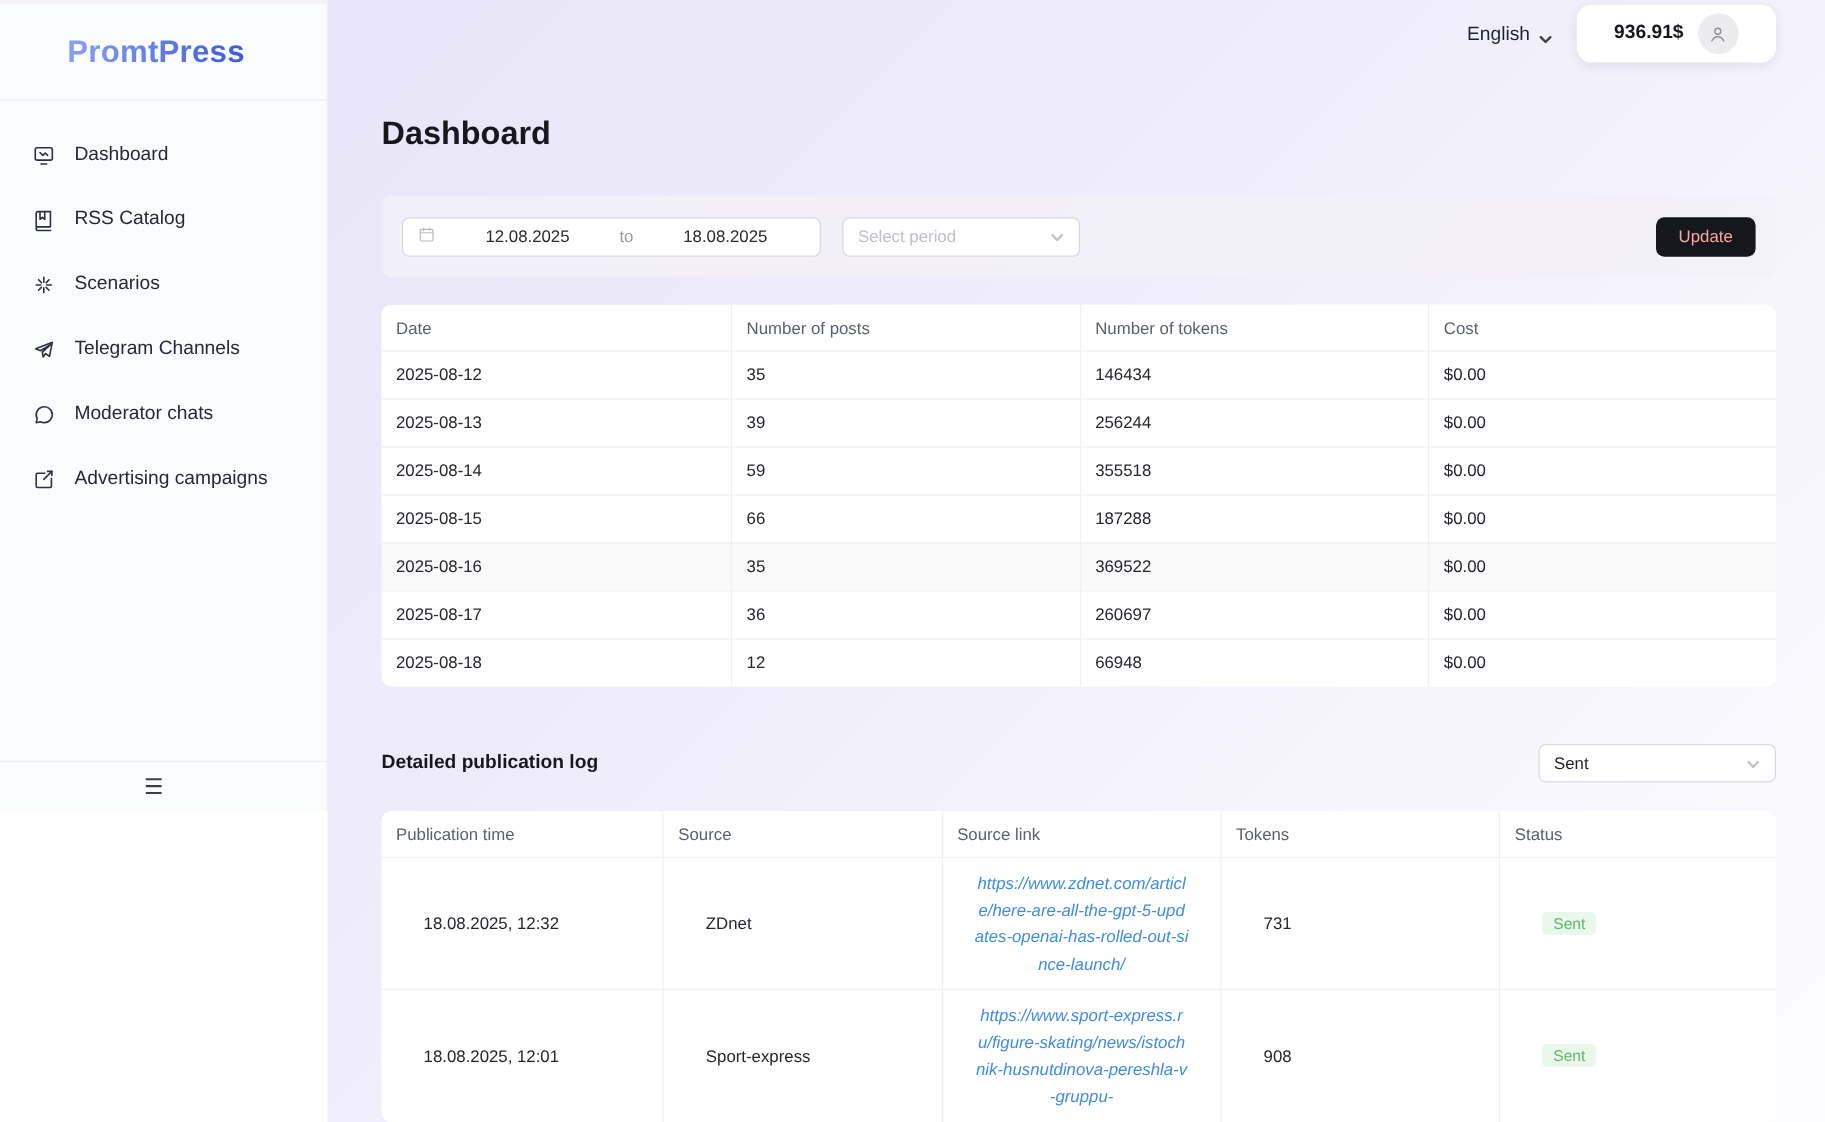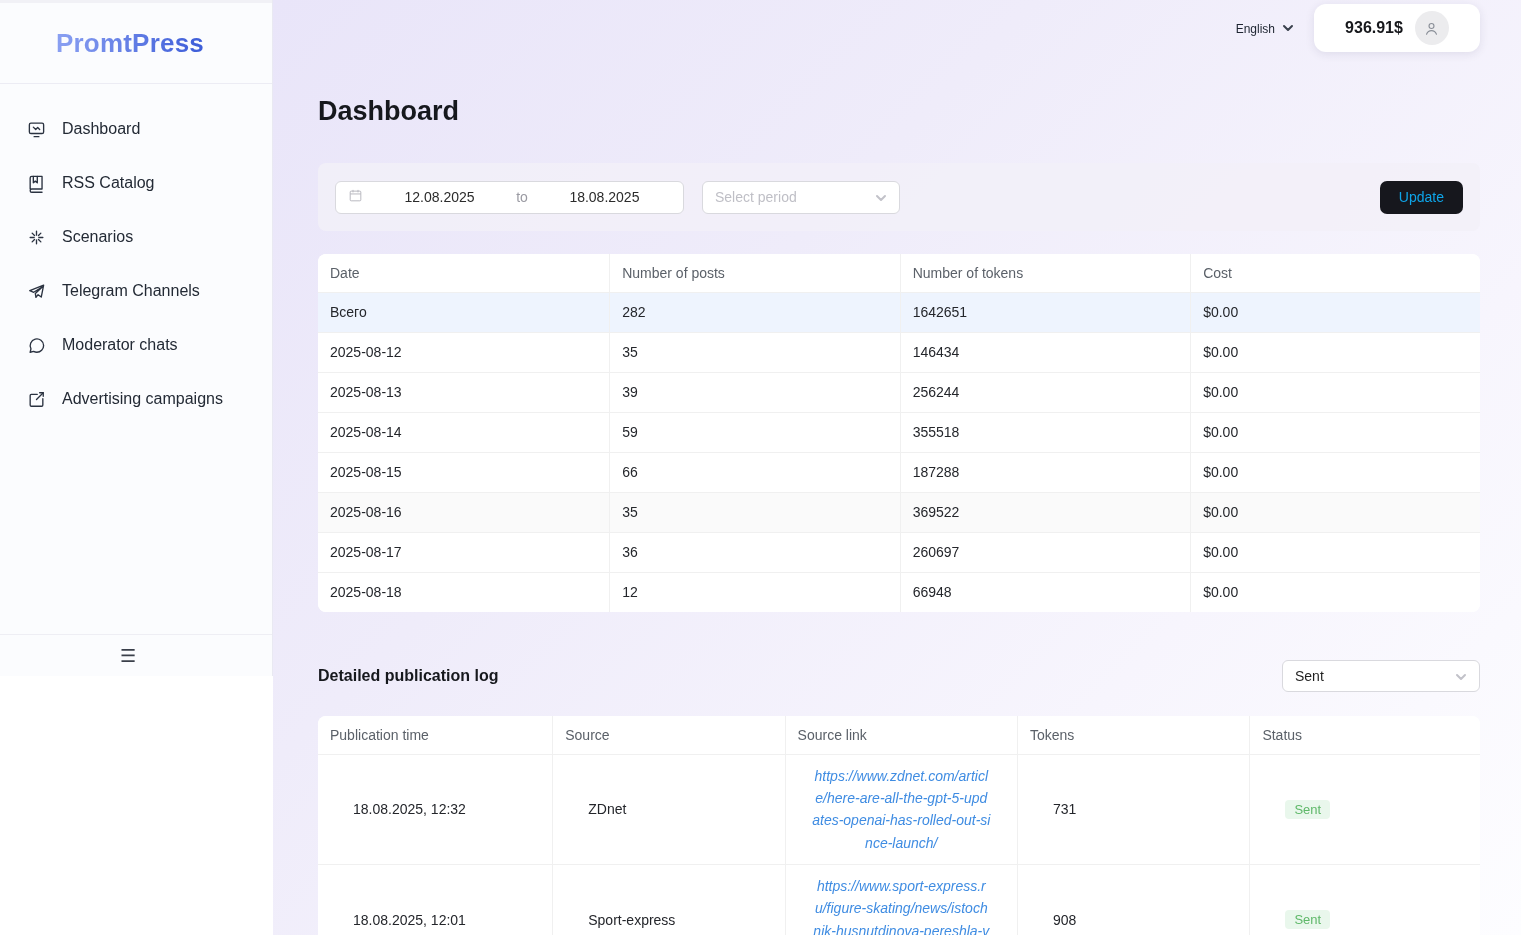--- a/index.html
+++ b/index.html
@@ -37,21 +37,21 @@
 
   
   .main {
     flex:1; height:935px; overflow:hidden;
     background:linear-gradient(135deg,#e9e5f9 0%, #efecfa 35%, #f7f5fd 70%, #fdfdff 100%);
     padding:0 41px 0 45px;
   }
 
   
   .topbar { display:flex; justify-content:flex-end; align-items:center; gap:20px; padding-top:4px; }
-  .lang { display:flex; align-items:flex-start; gap:7px; font-size:12px; color:#1d2430; cursor:pointer; margin-top:2px; }
+  .lang { display:flex; align-items:flex-end; gap:7px; font-size:16px; color:#1d2430; cursor:pointer; margin-top:2px; }
   .chev { width:12px; height:12px; display:inline-block; }
   .chev svg { width:12px; height:12px; stroke:#3a414d; fill:none; stroke-width:2; stroke-linecap:round; stroke-linejoin:round; }
   .balance-pill {
     background:#fff; border-radius:12px; box-shadow:0 2px 10px rgba(40,40,80,.10);
     height:48px; min-width:166px; display:flex; align-items:center; justify-content:center;
     gap:12px; padding:0 14px; cursor:pointer;
   }
   .balance-amount { font-size:16px; font-weight:bold; color:#17181c; }
   .avatar { width:34px; height:34px; border-radius:50%; background:#ececee; display:flex; align-items:center; justify-content:center; }
   .avatar svg { width:17px; height:17px; stroke:#8a8f98; fill:none; stroke-width:1.6; stroke-linecap:round; }
@@ -73,21 +73,21 @@
   .date-sep { color:#9a9aa2; }
   .select {
     background:#fff; border:1px solid #d9d9de; border-radius:6px;
     height:33px; width:198px; display:flex; align-items:center; justify-content:space-between;
     padding:0 12px; font-size:14px; cursor:pointer;
   }
   .select .placeholder { color:#bfbfc6; }
   .select .chev svg { stroke:#c2c2c9; }
   .spacer { flex:1; }
   .update-btn {
-    background:#16171d; color:#0ea5e9; border:none; border-radius:7px;
+    background:#16171d; color:#fca5a5; border:none; border-radius:7px;
     height:33px; padding:0 19px; font-size:14px; font-family:"Liberation Sans", sans-serif; cursor:pointer;
   }
 
   
   .table-wrap { margin-top:23px; border-radius:8px; overflow:hidden; background:#fff; }
   table { width:100%; border-collapse:collapse; border-style:hidden; table-layout:fixed; }
   th, td { border:1px solid #f0f0f0; padding:8px 12px; font-size:14px; text-align:left; vertical-align:middle; }
   th { color:#5b6169; font-weight:normal; height:38px; background:#fff; }
   td { color:#24262b; height:40px; background:#fff; }
   tr.row-total td { background:#eef4fe; }
@@ -232,26 +232,20 @@
         </colgroup>
       <thead>
         <tr>
           <th>Date</th>
           <th>Number of posts</th>
           <th>Number of tokens</th>
           <th>Cost</th>
         </tr>
       </thead>
       <tbody>
-        <tr class="row-total">
-          <td>Всего</td>
-          <td>282</td>
-          <td>1642651</td>
-          <td>$0.00</td>
-        </tr>
         <tr>
           <td>2025-08-12</td>
           <td>35</td>
           <td>146434</td>
           <td>$0.00</td>
         </tr>
         <tr>
           <td>2025-08-13</td>
           <td>39</td>
           <td>256244</td>

